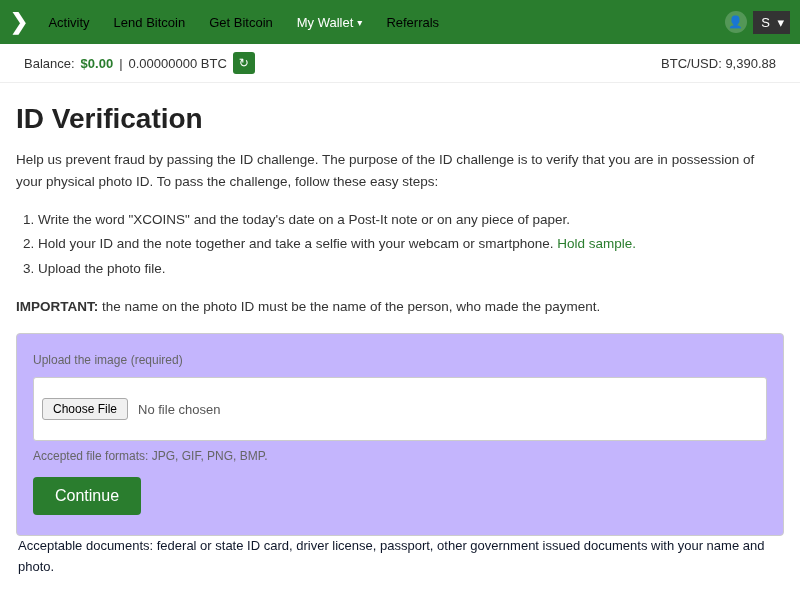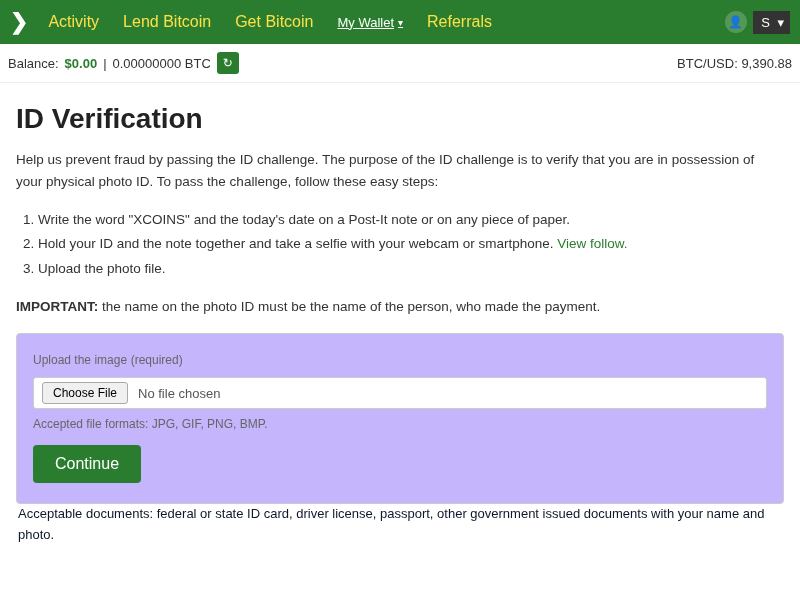--- a/index.html
+++ b/index.html
@@ -19,33 +19,32 @@
       font-weight: bold;
       margin-right: 10px;
     }
     .navbar-links {
       display: flex;
       align-items: center;
       flex: 1;
       gap: 4px;
     }
     .navbar-link {
-      color: #fde047;
+      color: #000000;
       text-decoration: none;
       padding: 12px 10px;
-      font-size: 16px;
+      font-size: 13px;
       cursor: pointer;
     }
     .navbar-wallet {
       display: flex;
       align-items: center;
       color: white;
       font-size: 13px;
       cursor: pointer;
-      text-decoration: underline;
     }
     .navbar-wallet .arrow { margin-left: 4px; font-size: 10px; }
     .navbar-user {
       display: flex;
       align-items: center;
       margin-left: auto;
       color: white;
       font-size: 13px;
       gap: 6px;
     }
@@ -72,21 +71,21 @@
       content: '▾';
       position: absolute;
       right: 6px;
     }
 
     
     .balance-bar {
       display: flex;
       align-items: center;
       justify-content: space-between;
-      padding: 8px 8px;
+      padding: 8px 24px;
       border-bottom: 1px solid #eee;
       font-size: 13px;
     }
     .balance-left { display: flex; align-items: center; gap: 6px; }
     .balance-label { color: #333; }
     .balance-usd { color: #2a7d2e; font-weight: bold; }
     .balance-btc { color: #333; }
     .balance-refresh {
       background: #2a7d2e;
       color: white;
@@ -158,21 +157,21 @@
     .upload-label span {
       font-size: 12px;
       color: #666;
     }
     .file-input-row {
       display: flex;
       align-items: center;
       border: 1px solid #ccc;
       background: white;
       border-radius: 3px;
-      padding: 4px 8px;
+      padding: 20px 8px;
       margin-bottom: 8px;
     }
     .choose-file-btn {
       background: #f0f0f0;
       border: 1px solid #aaa;
       border-radius: 3px;
       padding: 3px 10px;
       font-size: 12px;
       cursor: pointer;
       white-space: nowrap;
@@ -244,21 +243,21 @@
 <div class="main-content">
 
   <h1 class="page-title">ID Verification</h1>
 
   <p class="intro-text">Help us prevent fraud by passing the ID challenge. The purpose of the ID challenge is to verify that you are in possession of your physical photo ID. To pass the challenge, follow these easy steps:</p>
 
   <ol class="steps-list">
     <li>Write the word "XCOINS" and the today's date on a Post-It note or on any piece of paper.</li>
     <li>
       <span>Hold your ID and the note together and take a selfie with your webcam or smartphone.</span>
-      <a href="#">View follow.</a>
+      <a href="#">Hold sample.</a>
     </li>
     <li>Upload the photo file.</li>
   </ol>
 
   <p class="important-text">
     <strong>IMPORTANT:</strong>
     <span> </span><span>the name on the photo ID must be the name of the person, who made the payment.</span>
   </p>
 
   <div class="upload-box">

